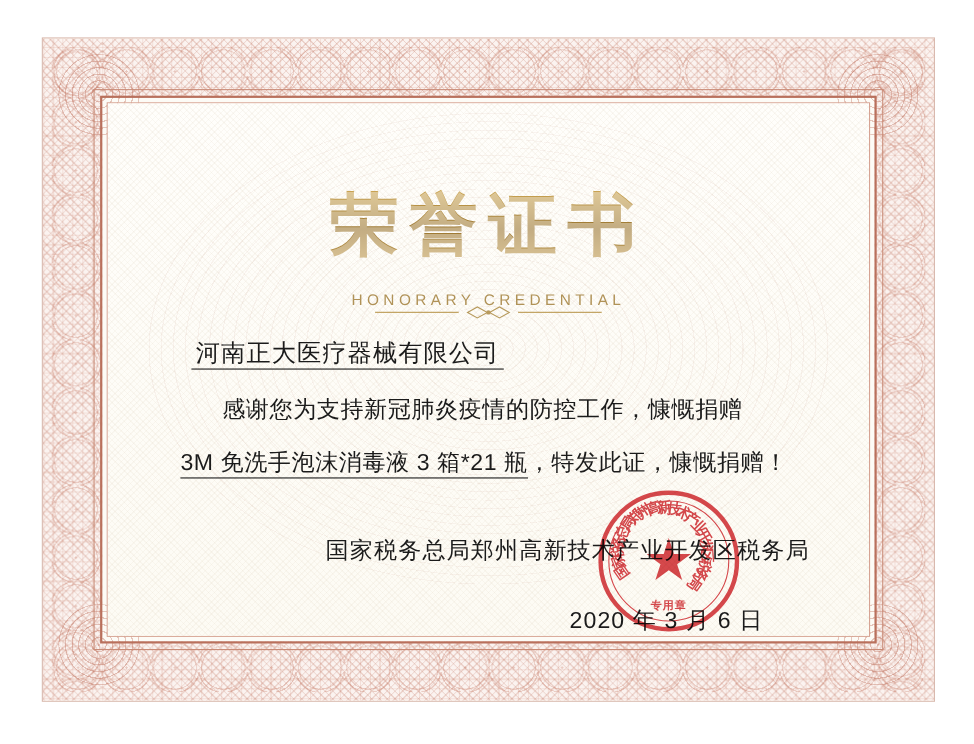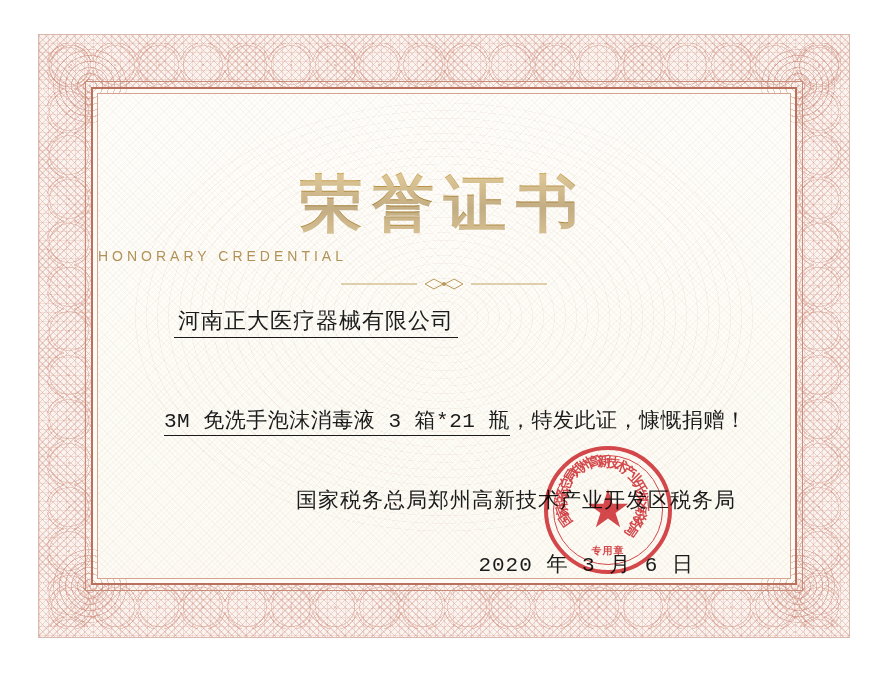--- a/index.html
+++ b/index.html
@@ -196,42 +196,43 @@
     background: linear-gradient(180deg, #d9b35e 0%, #9b7630 55%, #c9a253 100%);
     -webkit-background-clip: text;
     background-clip: text;
     -webkit-text-fill-color: transparent;
     text-shadow: 0 1px 0 rgba(255,255,255,.4);
   }
 
   .subtitle-row {
     position: absolute;
     left: 0; right: 0;
-    top: 154px;
+    top: 170px;
     display: flex;
     align-items: center;
+    justify-content: center;
     gap: 10px;
   }
   .subtitle {
     font-family: "Liberation Sans", sans-serif;
     font-size: 14px;
     letter-spacing: 4px;
     color: #b09257;
   }
   .flourish {
     position: absolute;
     left: 50%;
     top: 182px;
     transform: translateX(-50%);
   }
 
   .line {
     position: absolute;
     left: 0; right: 0;
-    font-family: Liberation Mono, monospace;
+    font-family: Liberation Sans, sans-serif;
     color: #1b1b1b;
   }
 
   .recipient {
     top: 212px;
     padding-left: 76px;
     font-size: 22px;
     letter-spacing: 1px;
   }
   .recipient .u {
@@ -370,20 +371,21 @@
             <path d="M86 8 l9 -5 9 5 -9 5 z" stroke="#b79a5c" stroke-width="1" fill="none"></path>
             <path d="M106 8 l9 -5 9 5 -9 5 z" stroke="#b79a5c" stroke-width="1" fill="none"></path>
             <circle cx="105" cy="8" r="2" fill="#b79a5c"></circle>
           </svg>
         </div>
 
         <div class="line recipient">
           <span class="u">河南正大医疗器械有限公司</span>
         </div>
 
+        <div class="line body-1">感谢您为支持新冠肺炎疫情的防控工作，慷慨捐赠</div>
 
         <div class="line body-2">
           <span class="u">3M 免洗手泡沫消毒液 3 箱*21 瓶</span><span>，特发此证，慷慨捐赠！</span>
         </div>
 
         <div class="line issuer">国家税务总局郑州高新技术产业开发区税务局</div>
 
         <div class="line date">2020 年 3 月 6 日</div>
 
         <div class="seal">

